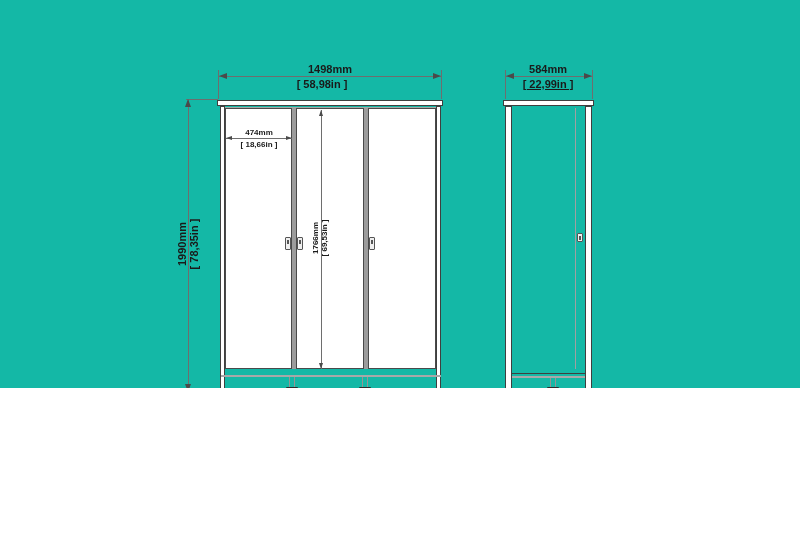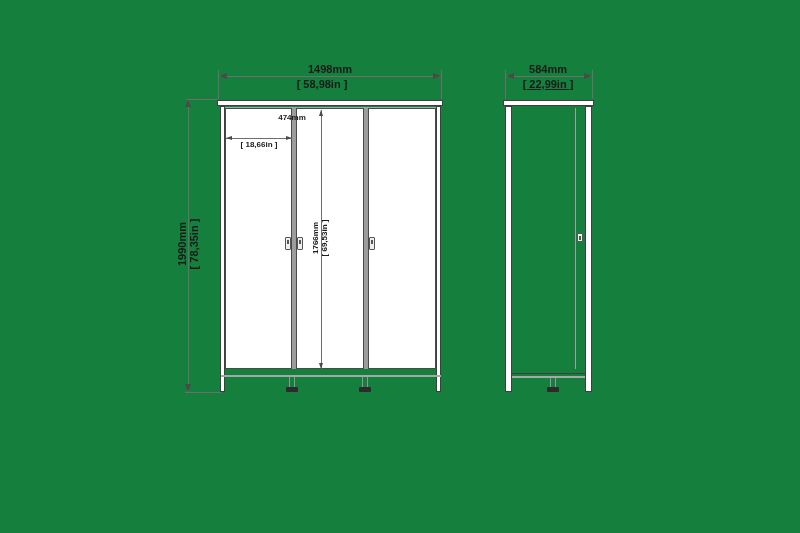--- a/index.html
+++ b/index.html
@@ -1,17 +1,17 @@
 <!DOCTYPE html>
 <html><head>
 <meta charset="utf-8">
 <style>
   html,body{margin:0;padding:0;background:#fff;}
   #canvas{
-    position:relative;width:800px;height:533px;background:#15803d;
+    position:relative;width:800px;height:388px;background:#14b8a6;
     font-family:"Liberation Sans","DejaVu Sans",sans-serif;
     color:#1a1a1a;overflow:hidden;
   }
   .abs{position:absolute;}
   
   .panel{position:absolute;border:1px solid #3f3f3f;background:#ffffff;box-sizing:border-box;}
   .door{position:absolute;border:1px solid #4a4a4a;background:#ffffff;box-sizing:border-box;}
   .divider{position:absolute;background:#9c9c9c;}
   
   .hl{position:absolute;height:1px;background:#6e6e6e;}
@@ -89,21 +89,21 @@
         <span class="pin"></span>
       </div>
     <div class="handle" style="left:369px;top:237px;">
         <span class="pin"></span>
       </div>
 
     <div>
       <div class="hl" style="left:226px;top:138px;width:66px;"></div>
       <div class="arr sl" style="left:226px;top:136px;"></div>
       <div class="arr sr" style="left:286px;top:136px;"></div>
-      <div class="dimlbl small" style="left:224px;top:113px;width:70px;padding-left:33px;">474mm</div>
+      <div class="dimlbl small" style="left:224px;top:128px;width:70px;">474mm</div>
       <div class="dimlbl small" style="left:224px;top:140px;width:70px;">[ 18,66in ]</div>
     </div>
 
     <div>
       <div class="vl" style="left:321px;top:110px;height:259px;"></div>
       <div class="arr su" style="left:319px;top:110px;"></div>
       <div class="arr sd" style="left:319px;top:363px;"></div>
       <div class="dimlbl small rot" style="left:281px;top:228px;width:80px;height:20px;">
         <span class="ln">1766mm</span>
         <span class="ln">[ 69,53in ]</span>

